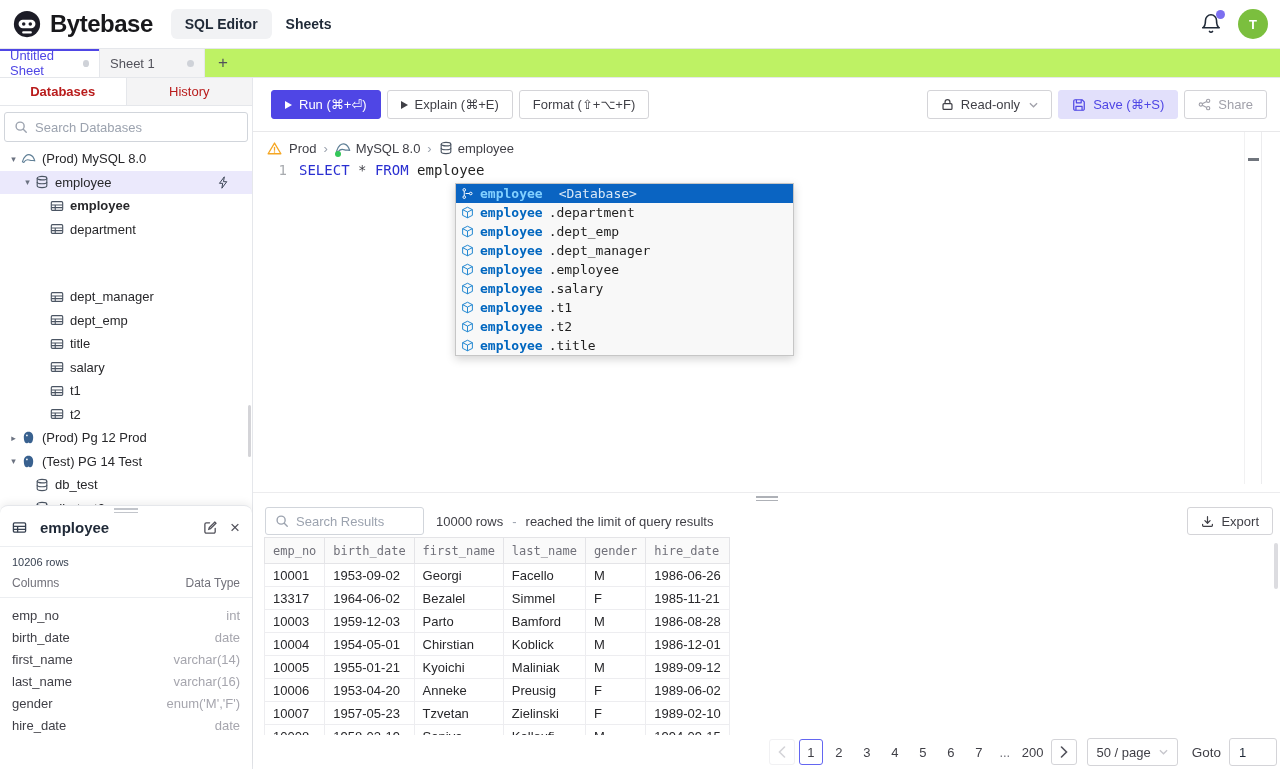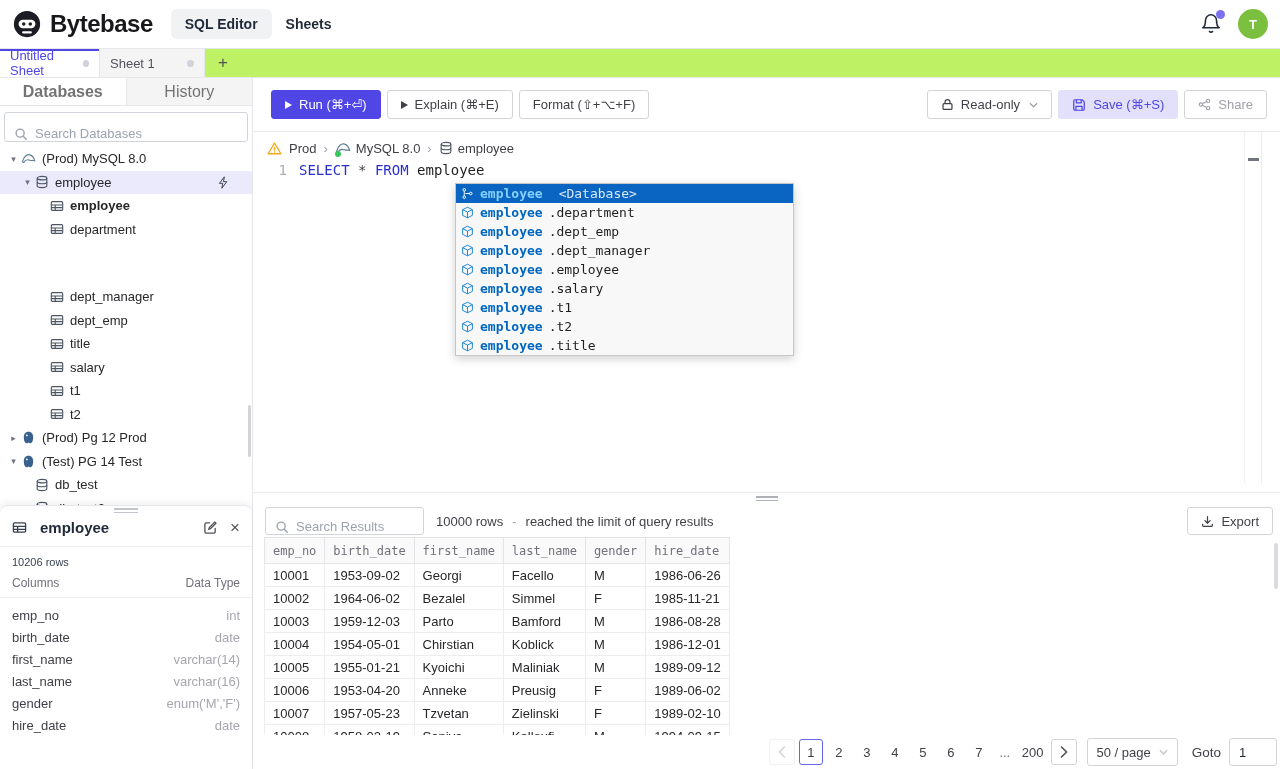--- a/index.html
+++ b/index.html
@@ -27,24 +27,24 @@
   .sheet-tab.active { width:100px; color:#4f46e5; box-shadow:inset 0 2px 0 #4f46e5; background:#fff; }
   .sheet-tab.inactive { width:105px; color:#52525b; background:#f4f4f5; }
   .tab-plus { width:36px; display:flex; align-items:center; justify-content:center; font-size:17px; color:#52525b; cursor:pointer; }
 
   
   .main { display:flex; height:691px; }
 
   
   .sidebar { width:253px; border-right:1px solid #e5e7eb; position:relative; display:flex; flex-direction:column; background:#fff; }
   .side-tabs { display:flex; height:28px; background:#f4f4f5; border-bottom:1px solid #e5e7eb; flex:none; }
-  .side-tab { flex:1; display:flex; align-items:center; justify-content:center; font-size:16px; color:#737373; cursor:pointer; }
+  .side-tab { flex:1; display:flex; align-items:center; justify-content:center; font-size:13px; color:#b91c1c; cursor:pointer; }
   .side-tab.active { background:#fff; font-weight:600; border-right:1px solid #e5e7eb; }
   .search-wrap { padding:6px 4px 5px; flex:none; }
-  .search-box { height:30px; border:1px solid #d1d5db; border-radius:3px; display:flex; align-items:flex-end; gap:7px; padding:0 9px; background:#fff; }
+  .search-box { height:30px; border:1px solid #d1d5db; border-radius:3px; display:flex; align-items:center; gap:7px; padding:0 9px; background:#fff; }
   .search-box input { border:none; outline:none; flex:1; font-size:13px; font-family:inherit; color:#1f2937; background:transparent; }
   .search-box input::placeholder { color:#9ca3af; }
   .tree { font-size:13px; color:#27272a; flex:none; }
   .trow { height:23.5px; display:flex; align-items:center; padding-right:8px; cursor:pointer; white-space:nowrap; }
   .trow-selected { background:#ebe9fc; }
   .trow-bold { font-weight:700; }
   .caret { width:15px; flex:none; text-align:center; font-size:9px; color:#6b7280; font-family:"DejaVu Sans",sans-serif; }
   .ticon { flex:none; margin-right:6px; display:flex; }
   .bolt { margin-left:auto; margin-right:14px; display:flex; }
   .side-scrollthumb { position:absolute; right:1px; top:327px; width:3px; height:52px; background:#d4d4d8; border-radius:2px; }
@@ -649,21 +649,21 @@
         <tbody>
             <tr>
               <td>10001</td>
               <td>1953-09-02</td>
               <td>Georgi</td>
               <td>Facello</td>
               <td>M</td>
               <td>1986-06-26</td>
             </tr>
             <tr>
-              <td>10002</td>
+              <td>13317</td>
               <td>1964-06-02</td>
               <td>Bezalel</td>
               <td>Simmel</td>
               <td>F</td>
               <td>1985-11-21</td>
             </tr>
             <tr>
               <td>10003</td>
               <td>1959-12-03</td>
               <td>Parto</td>

